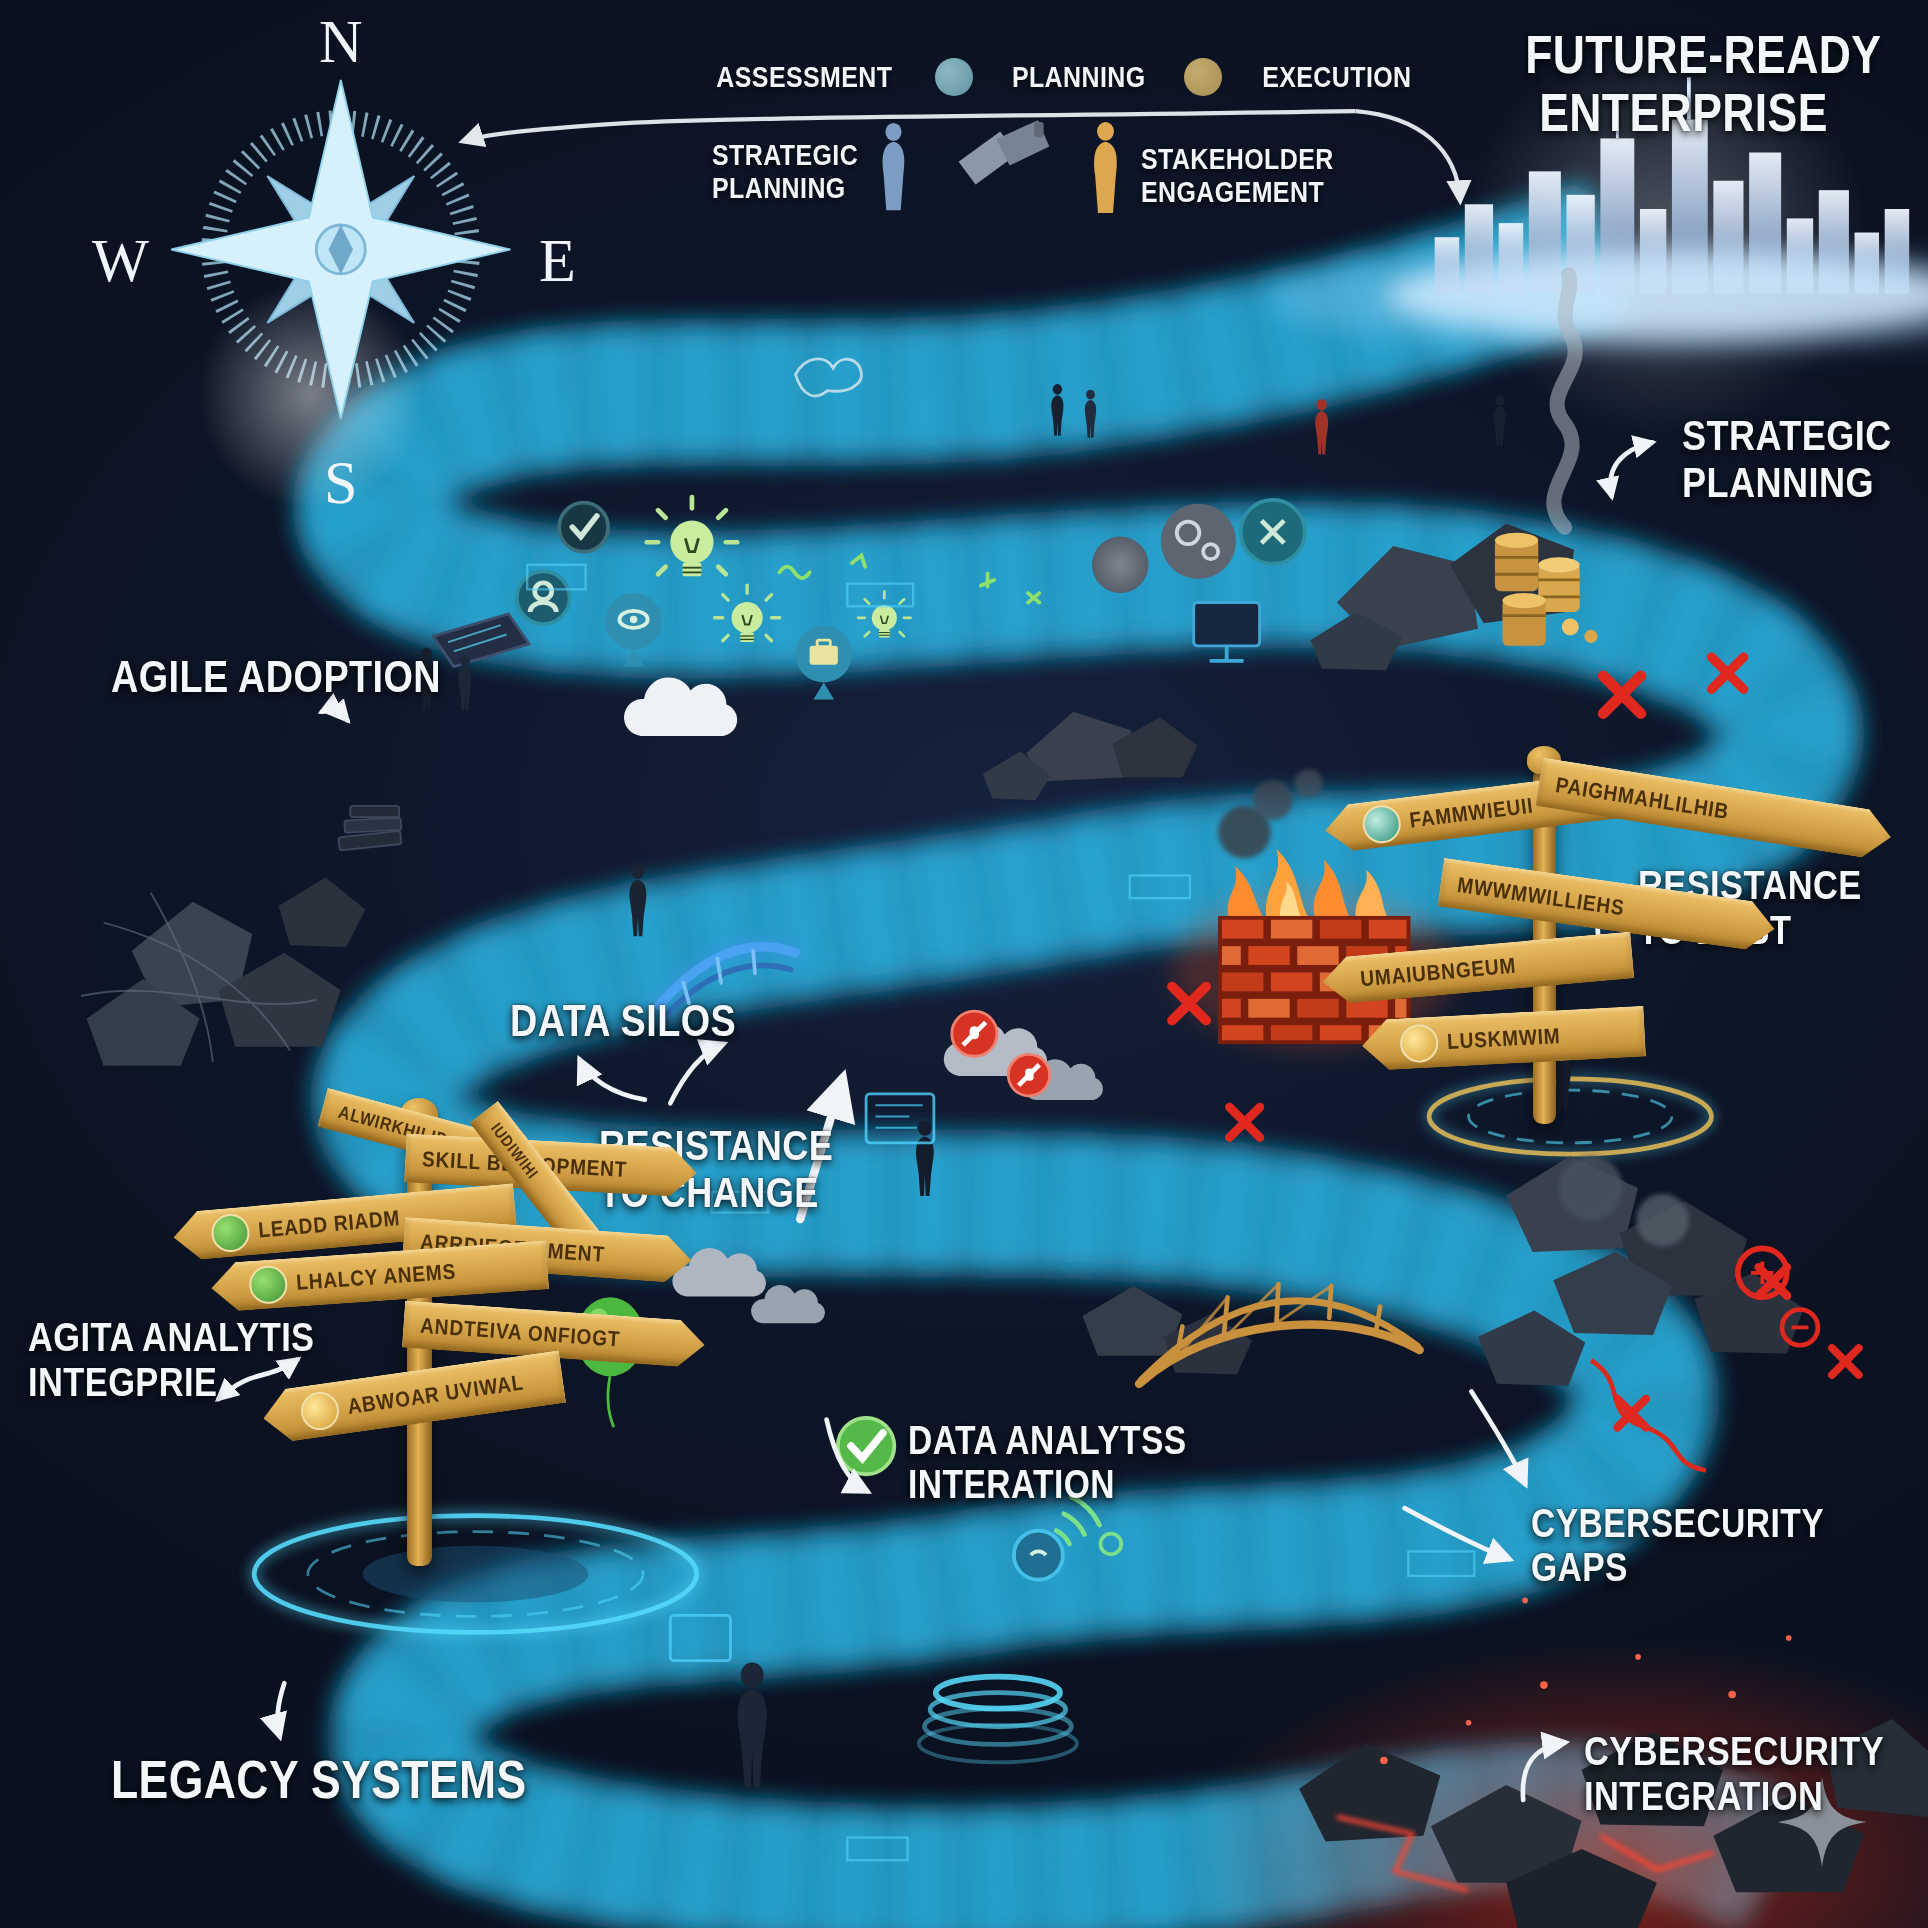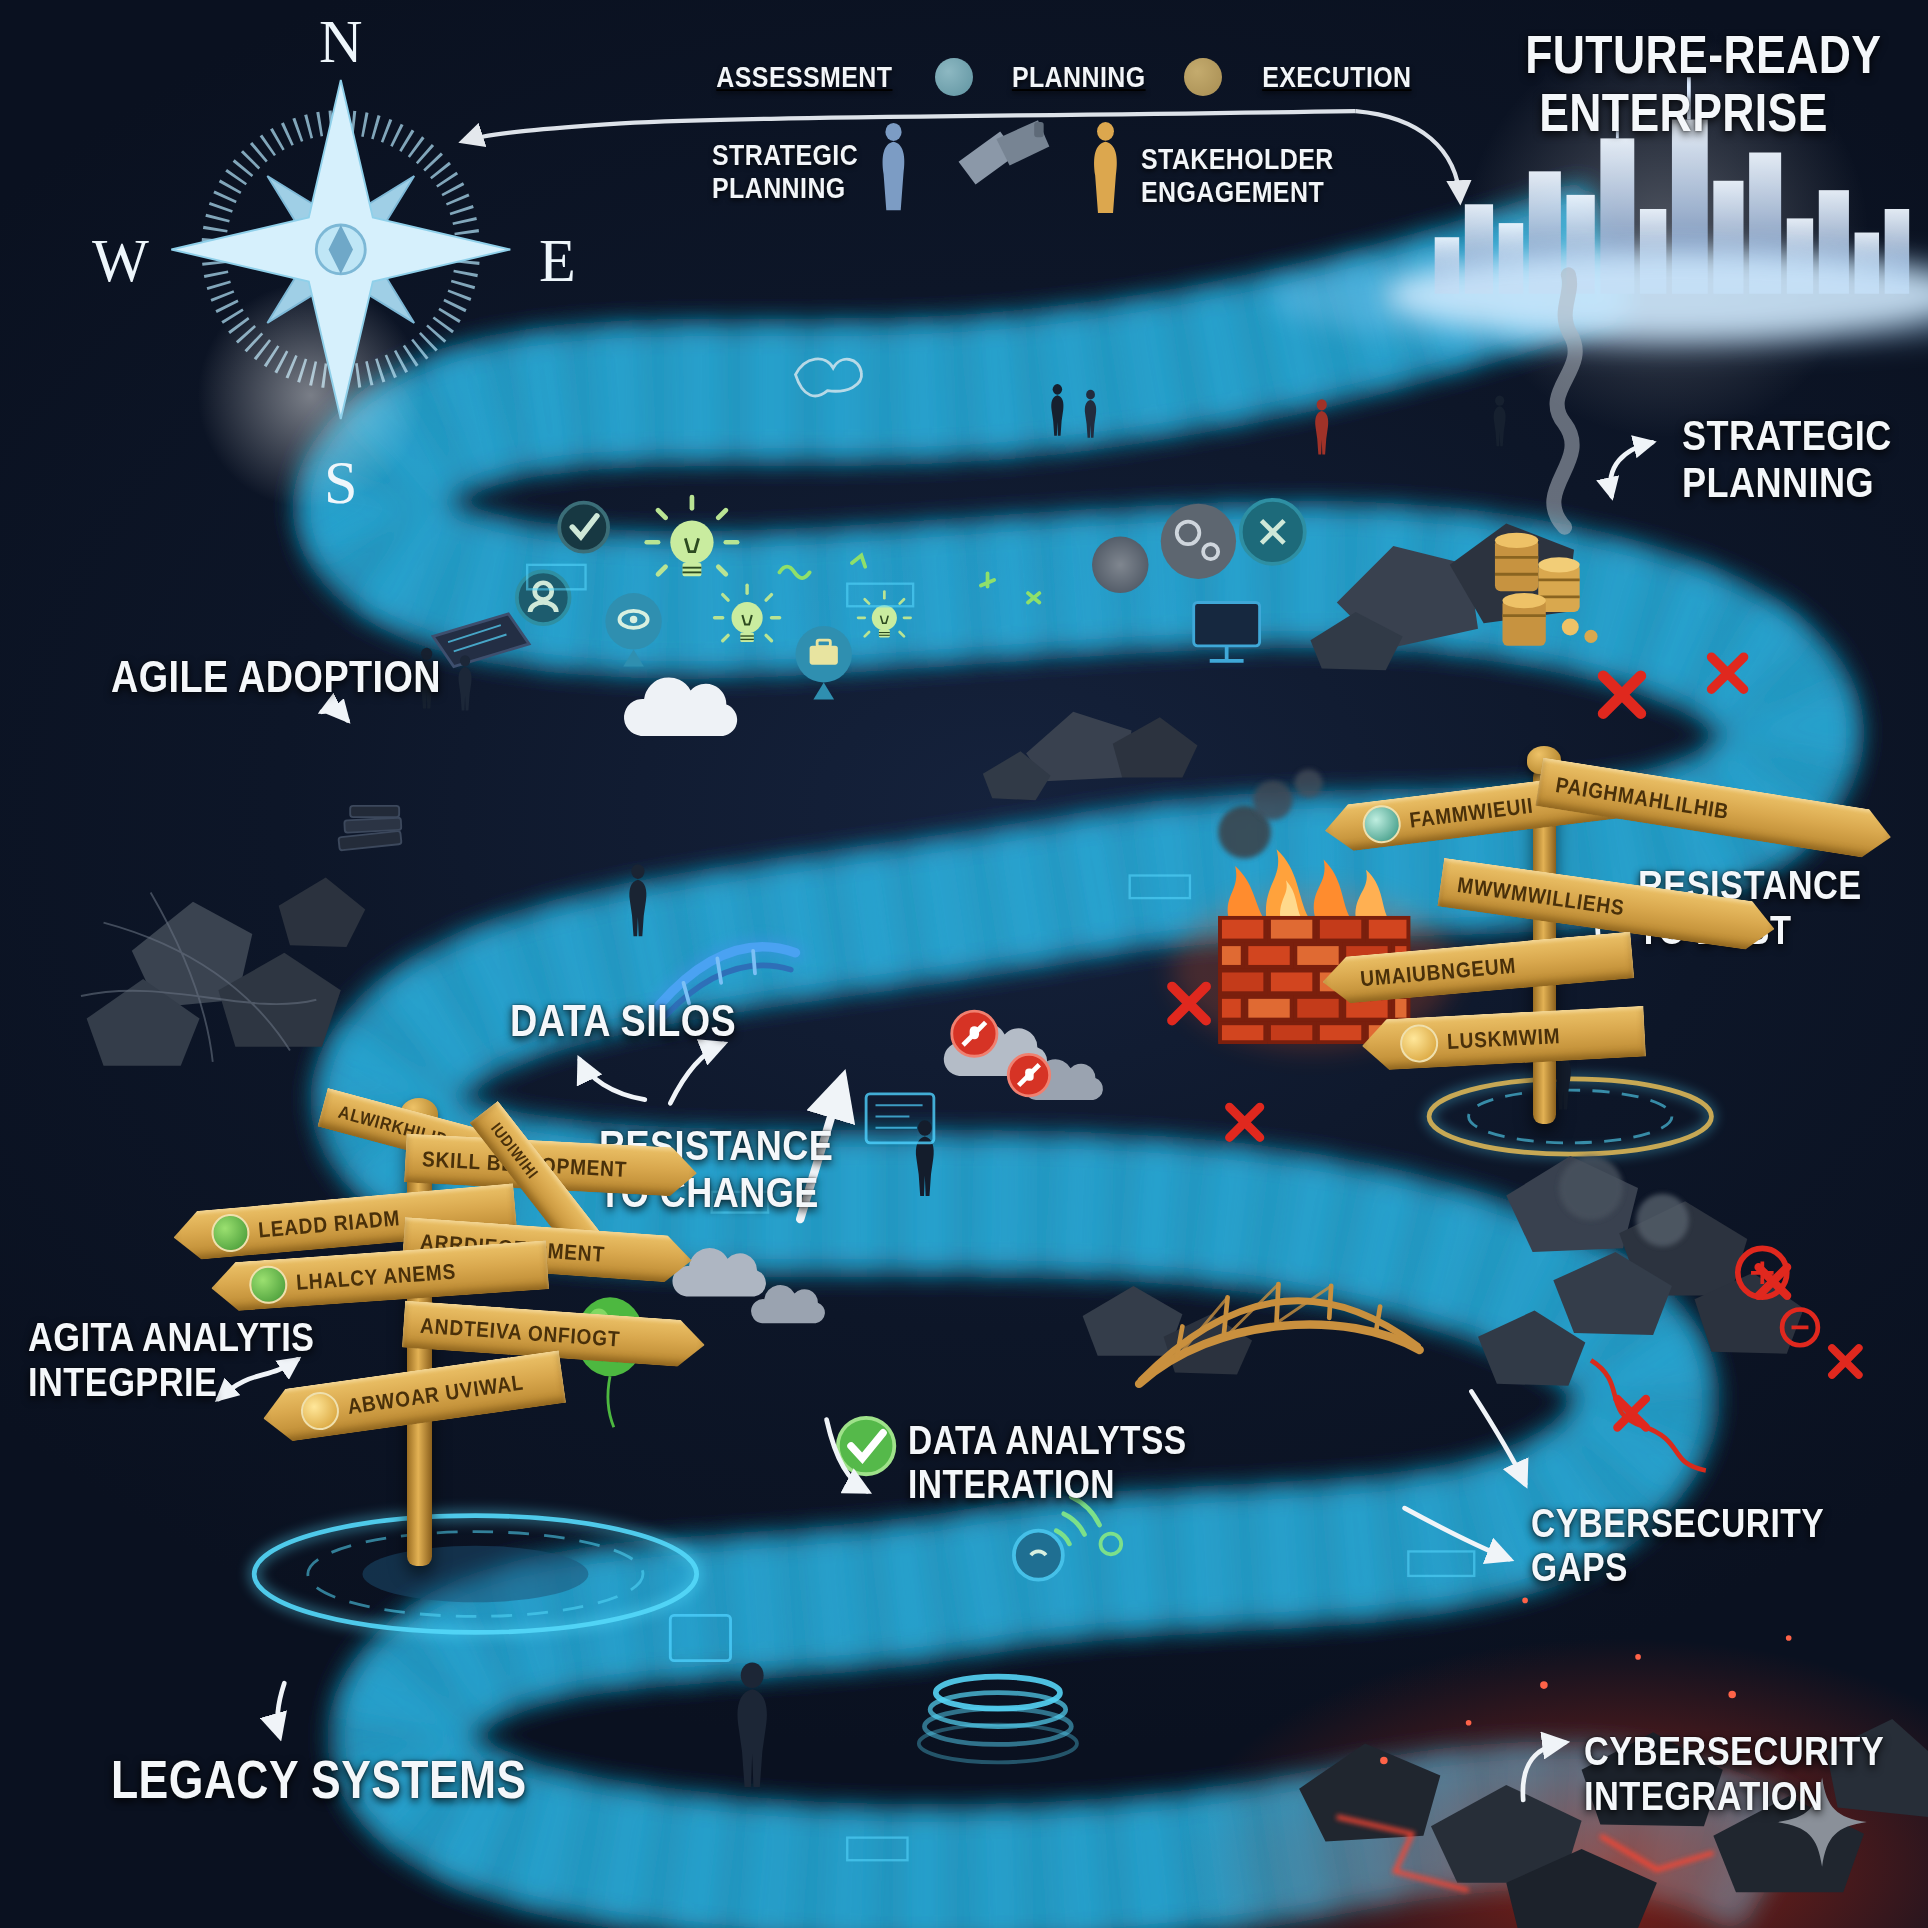--- a/index.html
+++ b/index.html
@@ -14,21 +14,21 @@
   .map-label {
     position:absolute; color:#f4f7fa; font-weight:bold; line-height:1.1;
     letter-spacing:0.5px; white-space:nowrap;
     transform:scaleX(.84); transform-origin:left top;
     text-shadow:0 2.8px 9.4px rgba(0,0,0,.9), 0 0 2.8px rgba(0,0,0,.6);
   }
   .map-label div { display:block; }
   .center { text-align:center; transform-origin:center top; }
 
   
-  .legend-row1 { position:absolute; left:702px; top:58px; display:flex; align-items:center; gap:28px;text-decoration:underline; }
+  .legend-row1 { position:absolute; left:702px; top:58px; display:flex; align-items:center; gap:28px; }
   .legend-phase { color:#f2f5f8; font-weight:bold; font-size:29px; letter-spacing:0.5px;
                   transform:scaleX(.86); text-shadow:0 1.9px 5.6px rgba(0,0,0,.8); }
   .legend-dot { width:38px; height:38px; border-radius:50%; flex:none; }
   .legend-role { position:absolute; color:#f2f5f8; font-weight:bold; font-size:29px;
                  line-height:1.15; letter-spacing:0.5px; transform:scaleX(.86); transform-origin:left top;
                  text-shadow:0 1.9px 5.6px rgba(0,0,0,.8); }
 
   
   .pole { position:absolute; background:linear-gradient(90deg,#9a6d22,#e3b254 45%,#8a5f1c);
           border-radius:9.4px; box-shadow:0 7.5px 17px rgba(0,0,0,.6); }

